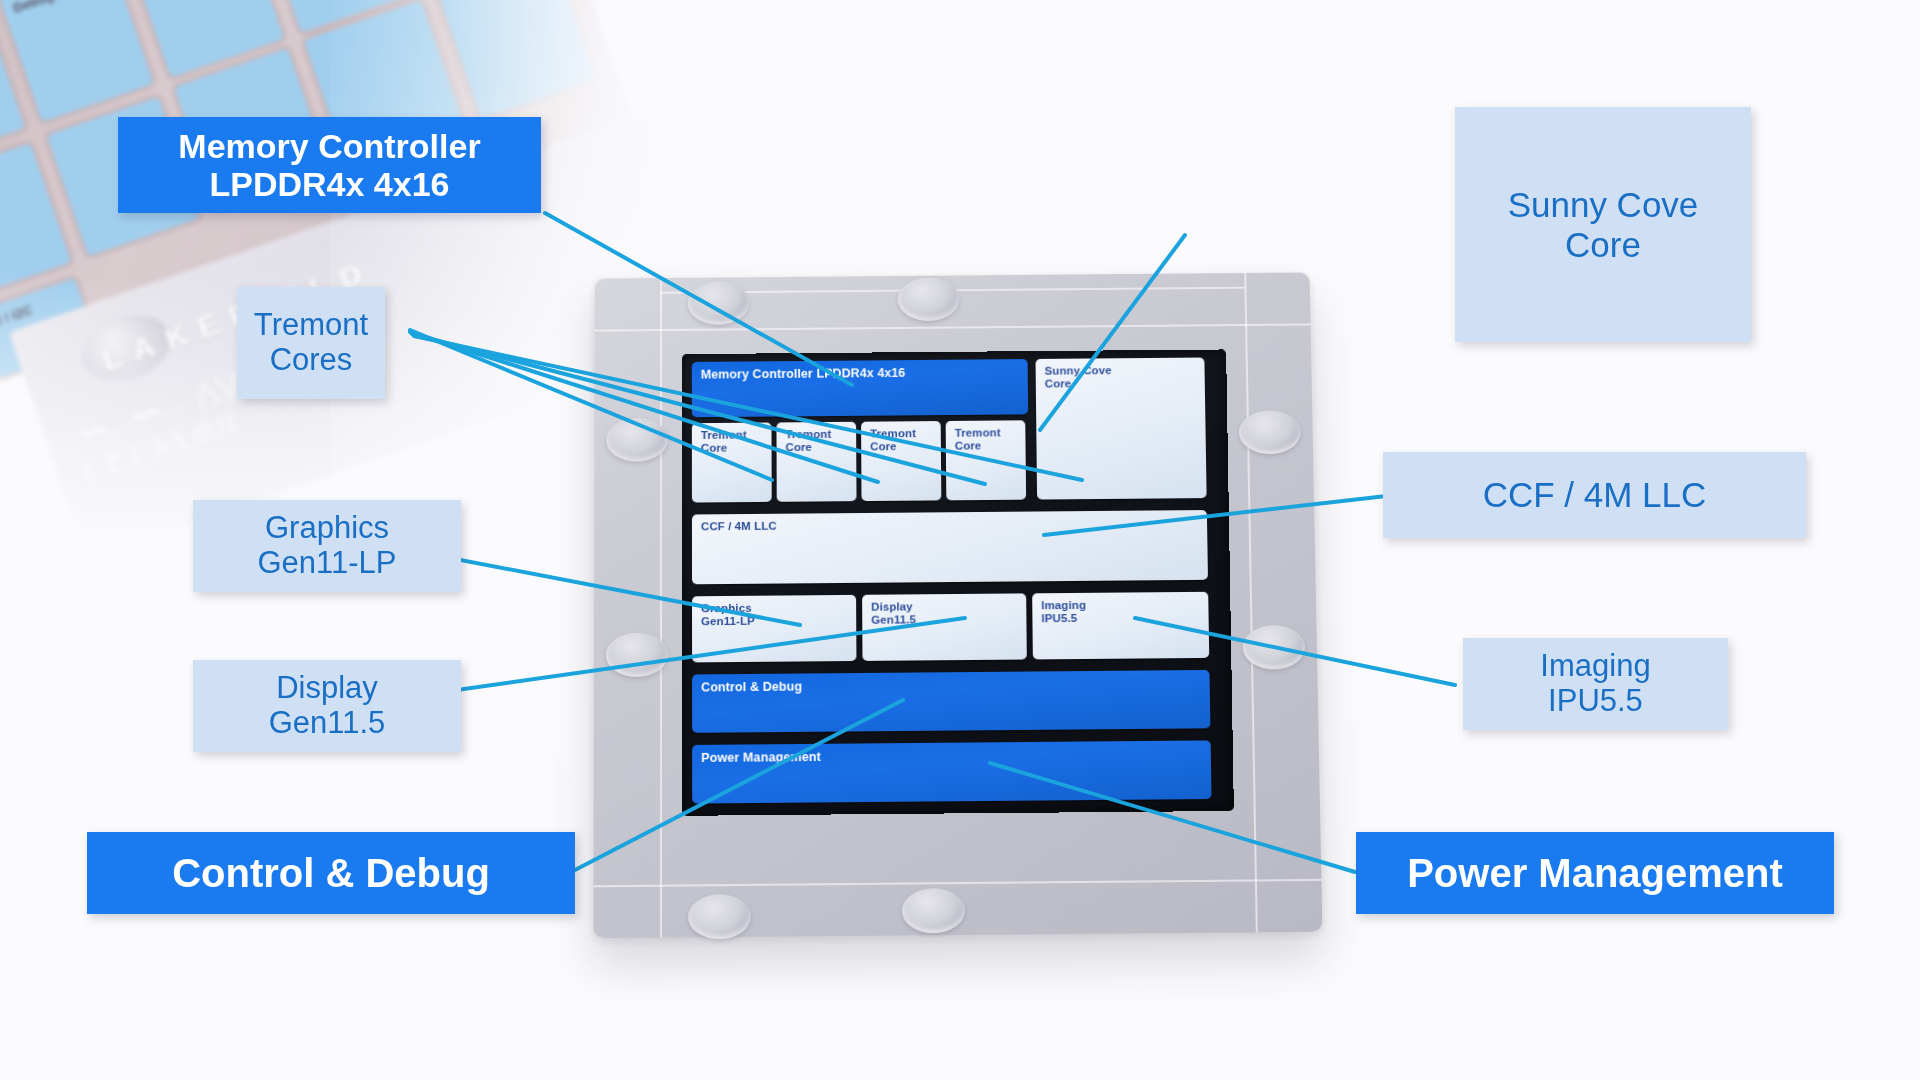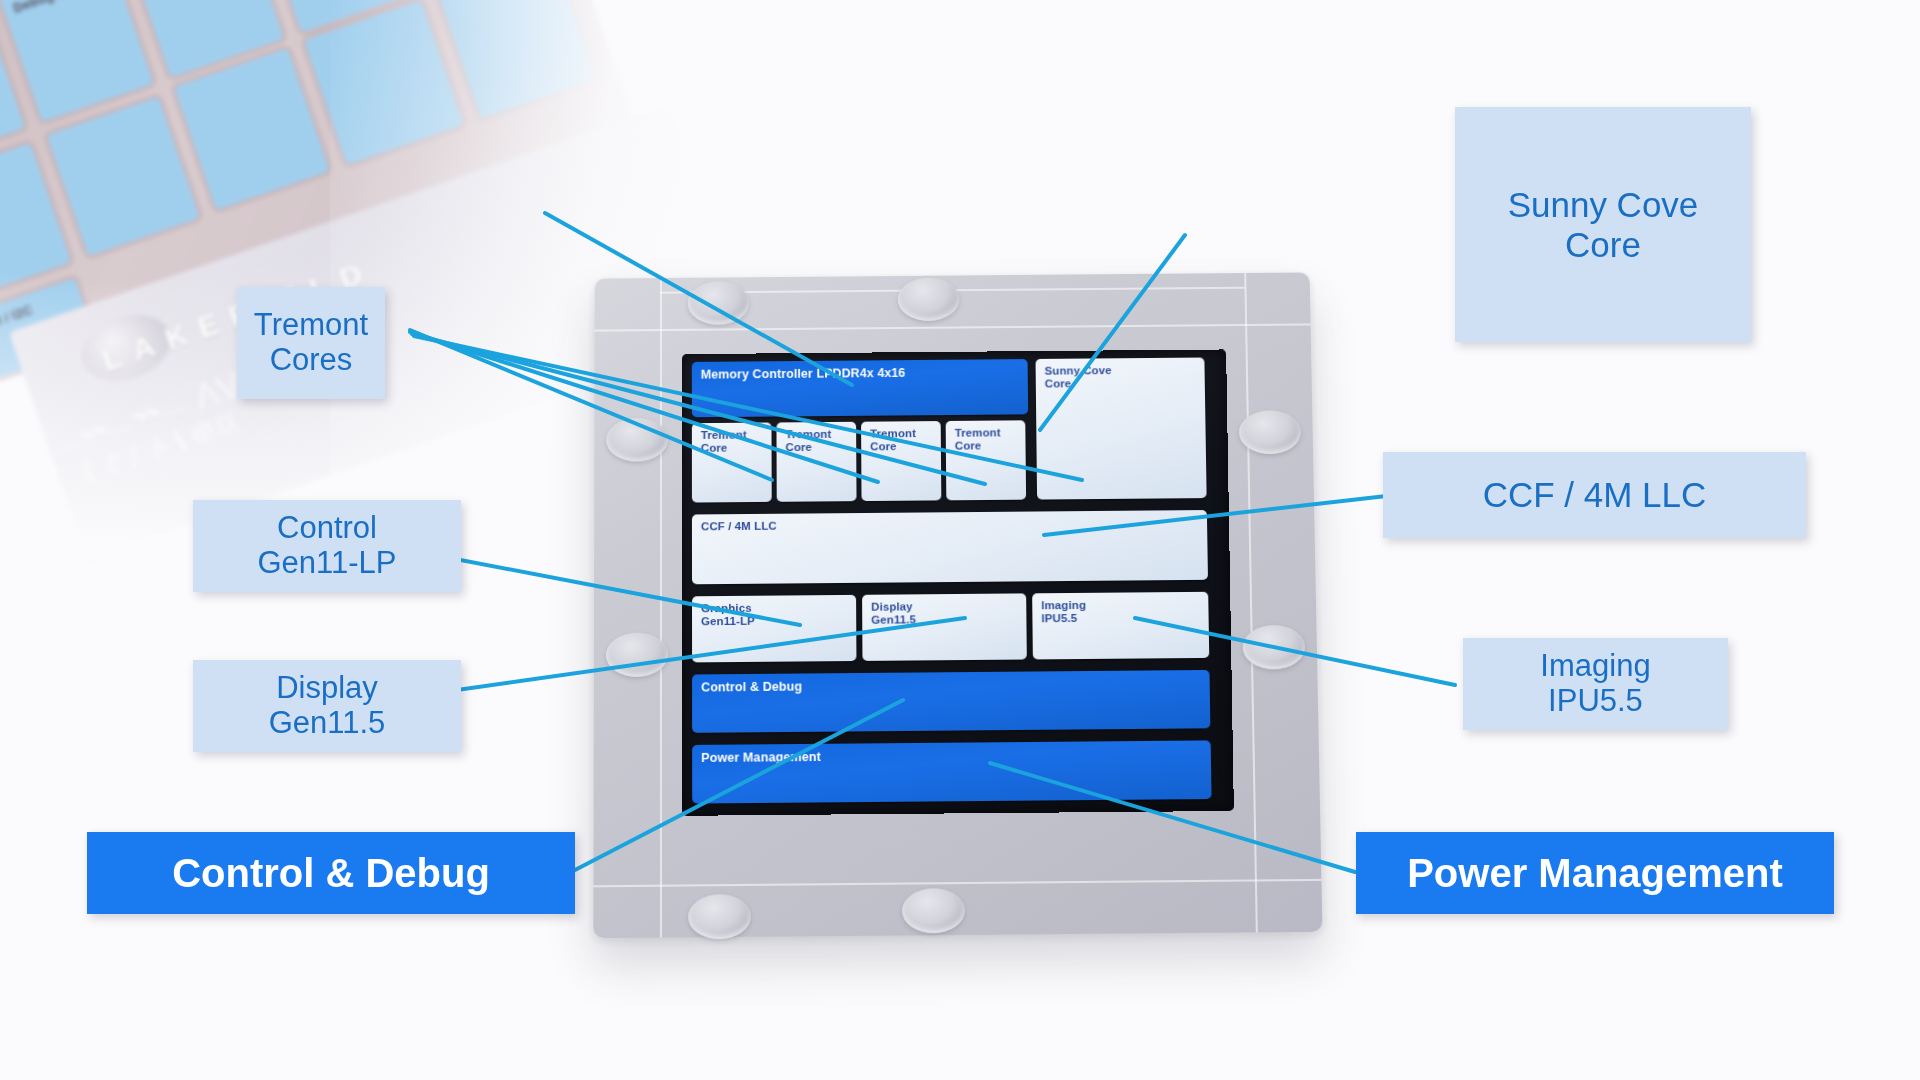--- a/index.html
+++ b/index.html
@@ -265,28 +265,32 @@
       <line x1="1185" y1="235" x2="1040" y2="430"></line>
 
       <line x1="1404" y1="494" x2="1044" y2="535"></line>
 
       <line x1="1455" y1="685" x2="1135" y2="618"></line>
 
       <line x1="1355" y1="872" x2="990" y2="763"></line>
     </g>
   </svg>
 
+  <div class="callout solid" style="left:118px;top:117px;width:423px;height:96px;font-size:34px;">
+    <span class="txt">Memory Controller
+LPDDR4x 4x16</span>
+  </div>
 
   <div class="callout pale" style="left:237px;top:287px;width:148px;height:112px;font-size:31px;">
     <span class="txt">Tremont
 Cores</span>
   </div>
 
   <div class="callout pale" style="left:193px;top:500px;width:268px;height:92px;font-size:31px;">
-    <span class="txt">Control
+    <span class="txt">Graphics
 Gen11-LP</span>
   </div>
 
   <div class="callout pale" style="left:193px;top:660px;width:268px;height:92px;font-size:31px;">
     <span class="txt">Display
 Gen11.5</span>
   </div>
 
   <div class="callout solid" style="left:87px;top:832px;width:488px;height:82px;font-size:40px;">
     <span class="txt">Control &amp; Debug</span>

